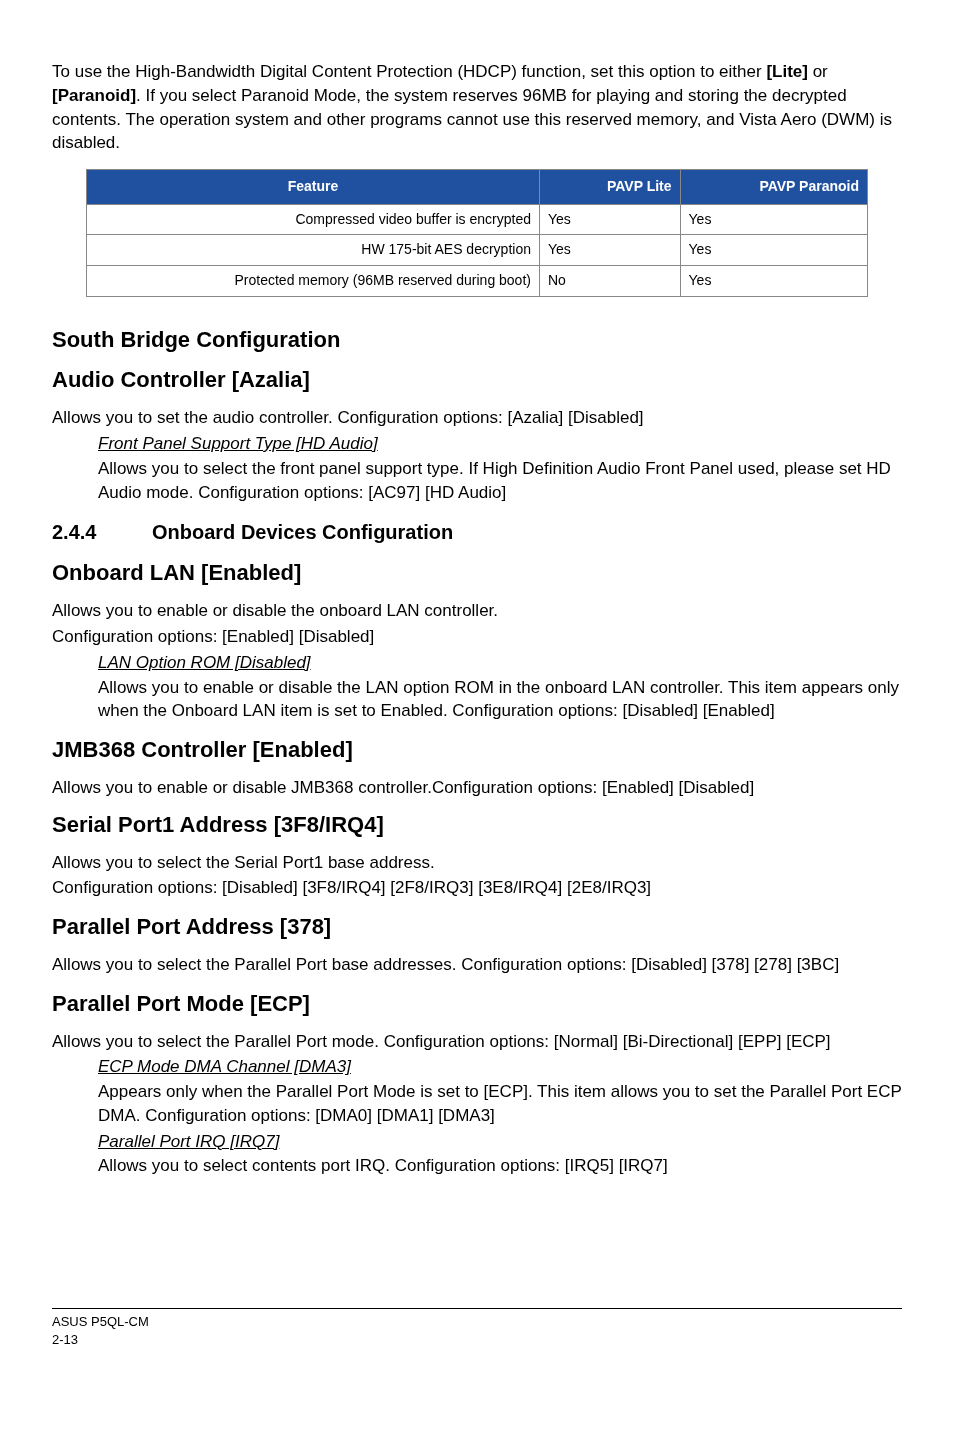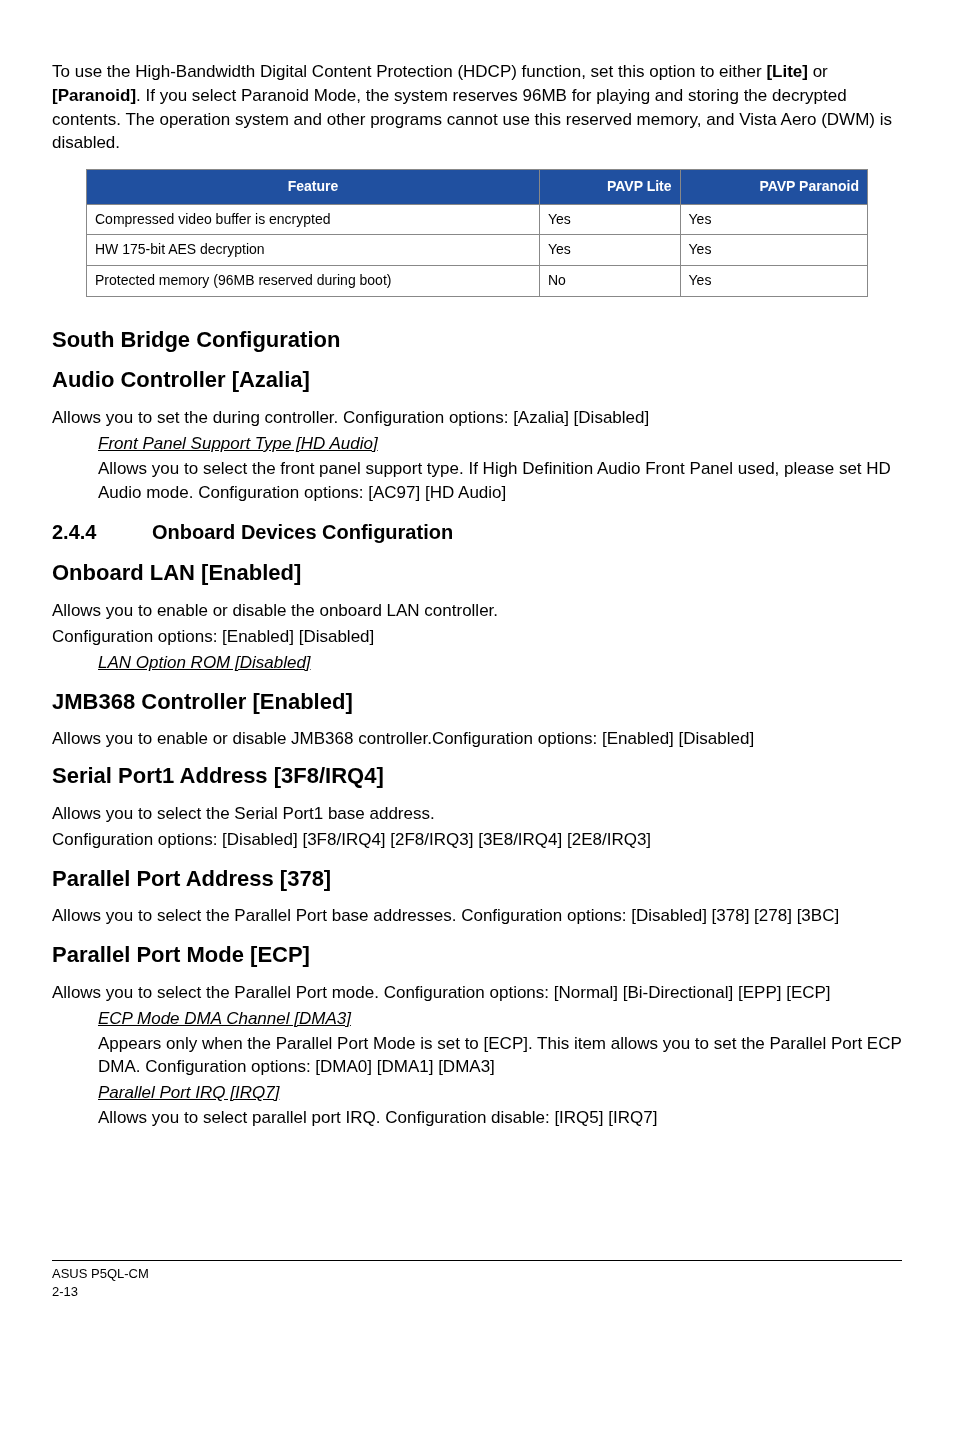--- a/index.html
+++ b/index.html
@@ -37,21 +37,21 @@
       text-align: right;
     }
     table.feature-table th:first-child {
       text-align: center;
     }
     table.feature-table td {
       border: 1px solid #888;
       padding: 5px 8px;
     }
     table.feature-table td.label-cell {
-      text-align: left;
+      text-align: right;
     }
     table.feature-table td.value-cell {
       text-align: left;
     }
     h3.h-bold {
       font-size: 22px;
       font-weight: bold;
       margin-top: 10px;
       margin-bottom: 10px;
     }
@@ -122,53 +122,54 @@
       <td class="label-cell">Protected memory (96MB reserved during boot)</td>
       <td class="value-cell">No</td>
       <td class="value-cell">Yes</td>
     </tr>
   </tbody>
 </table>
 
 <h3 class="h-bold">South Bridge Configuration</h3>
 
 <h3 class="h-bold">Audio Controller [Azalia]</h3>
-<p class="body-text">Allows you to set the during controller. Configuration options: [Azalia] [Disabled]</p>
+<p class="body-text">Allows you to set the audio controller. Configuration options: [Azalia] [Disabled]</p>
 <div class="sub-block">
   <span class="sub-heading">Front Panel Support Type [HD Audio]</span>
   <span>Allows you to select the front panel support type. If High Definition Audio Front Panel used, please set HD Audio mode. Configuration options: [AC97] [HD Audio]</span>
 </div>
 
 <div class="section-heading">
   <span class="section-num">2.4.4</span><span>Onboard Devices Configuration</span>
 </div>
 
 <h3 class="h-bold">Onboard LAN [Enabled]</h3>
 <p class="body-text">Allows you to enable or disable the onboard LAN controller.</p>
 <p class="body-text">Configuration options: [Enabled] [Disabled]</p>
 <div class="sub-block">
   <span class="sub-heading">LAN Option ROM [Disabled]</span>
+  <span>Allows you to enable or disable the LAN option ROM in the onboard LAN controller. This item appears only when the Onboard LAN item is set to Enabled. Configuration options: [Disabled] [Enabled]</span>
 </div>
 
 <h3 class="h-bold">JMB368 Controller [Enabled]</h3>
 <p class="body-text" style="margin-bottom:1px">Allows you to enable or disable JMB368 controller.Configuration options: [Enabled] [Disabled]</p>
 
 <h3 class="h-bold">Serial Port1 Address [3F8/IRQ4]</h3>
 <p class="body-text">Allows you to select the Serial Port1 base address.</p>
 <p class="body-text" style="margin-bottom:12px">Configuration options: [Disabled] [3F8/IRQ4] [2F8/IRQ3] [3E8/IRQ4] [2E8/IRQ3]</p>
 
 <h3 class="h-bold">Parallel Port Address [378]</h3>
 <p class="body-text" style="margin-bottom:12px">Allows you to select the Parallel Port base addresses. Configuration options: [Disabled] [378] [278] [3BC]</p>
 
 <h3 class="h-bold">Parallel Port Mode [ECP]</h3>
 <p class="body-text">Allows you to select the Parallel Port  mode. Configuration options: [Normal] [Bi-Directional] [EPP] [ECP]</p>
 <div class="sub-block">
   <span class="sub-heading">ECP Mode DMA Channel [DMA3]</span>
   <span>Appears only when the Parallel Port Mode is set to [ECP]. This item allows you to set the Parallel Port ECP DMA. Configuration options: [DMA0] [DMA1] [DMA3]</span>
   <span class="sub-heading">Parallel Port IRQ [IRQ7]</span>
-  <span>Allows you to select parallel port IRQ. Configuration disable: [IRQ5] [IRQ7]</span>
+  <span>Allows you to select contents port IRQ. Configuration options: [IRQ5] [IRQ7]</span>
 </div>
 
 <hr class="footer-rule">
 <div class="footer-row">
   <span>ASUS P5QL-CM</span>
   <span>2-13</span>
 </div>
 
 </body></html>

